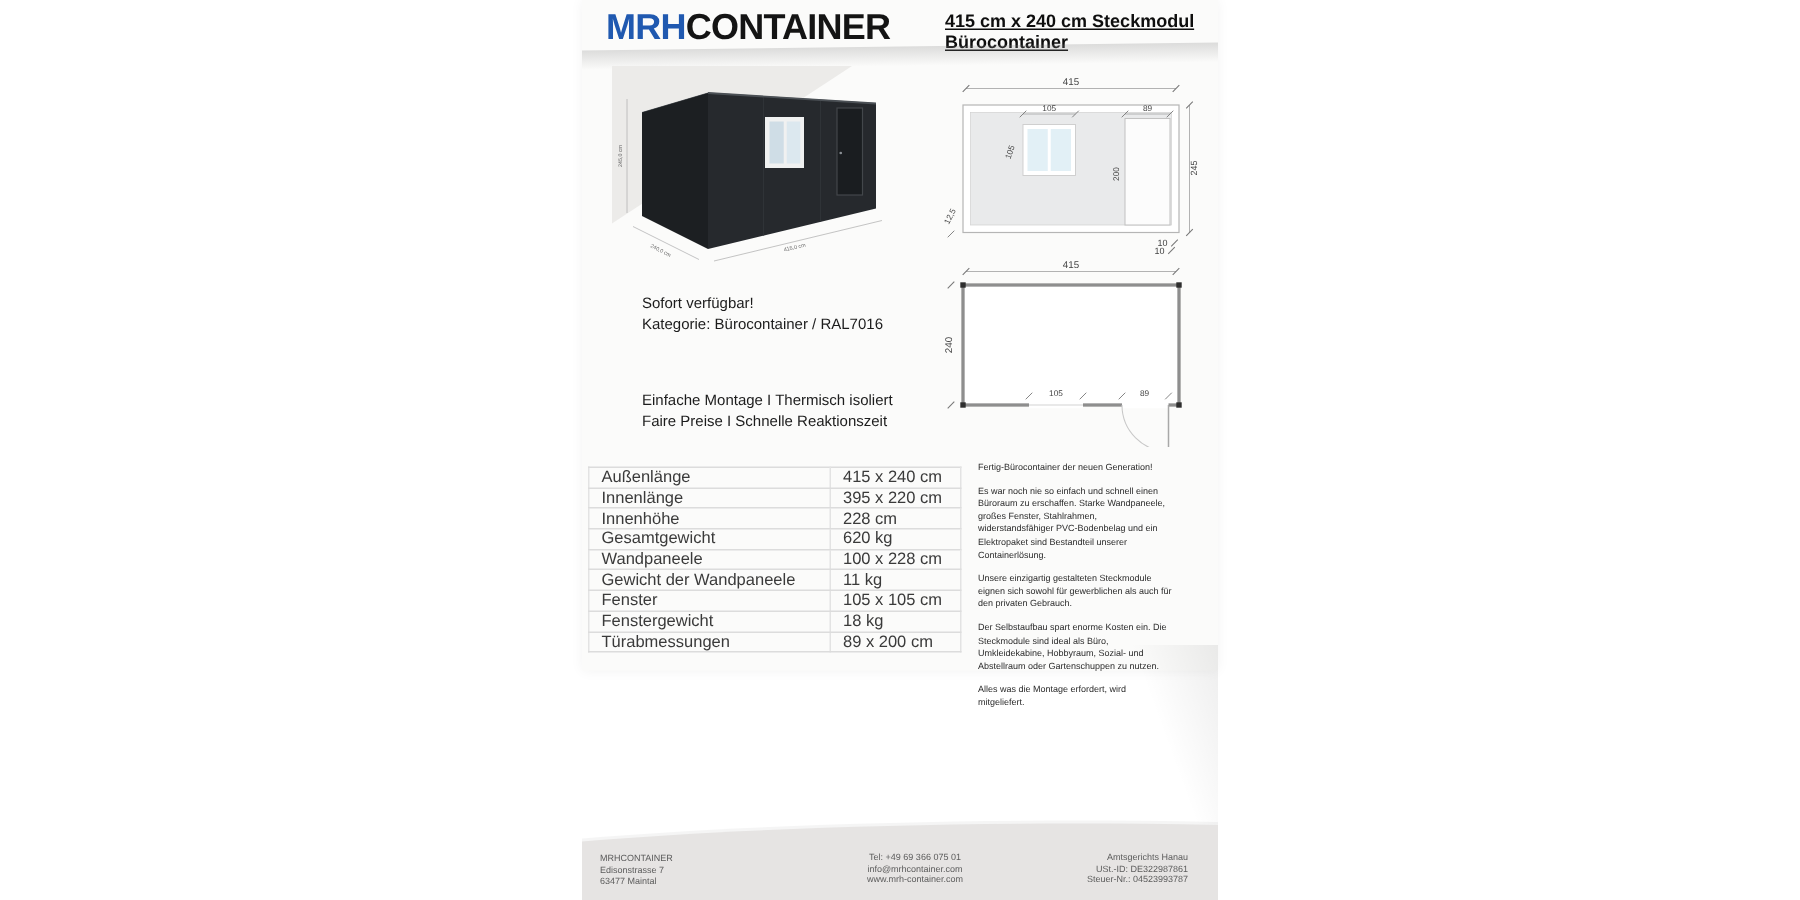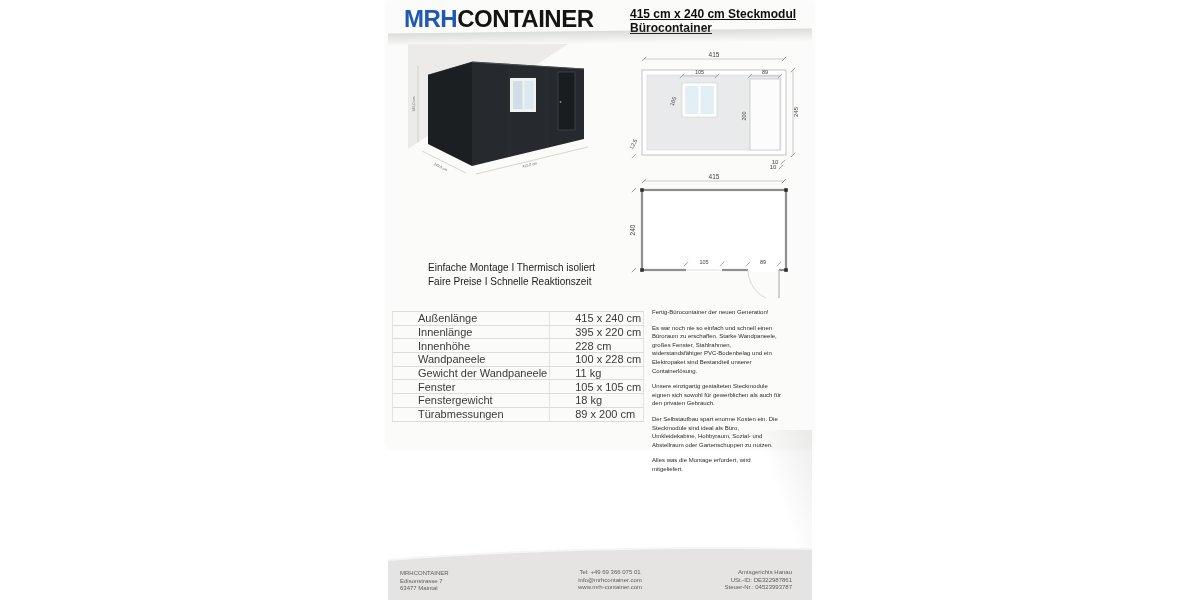--- a/index.html
+++ b/index.html
@@ -16,21 +16,21 @@
              background:linear-gradient(to bottom, rgba(130,130,130,0.26), rgba(255,255,255,0));
              transform:skewY(-0.7deg);pointer-events:none;}
   
   .smalltext{position:absolute;font-size:10px;line-height:13.5px;color:#1c1c1c;}
   .avail{left:40px;top:196px;}
   .features{left:40px;top:261px;}
   
   table.specs{position:absolute;left:4px;top:311px;width:249px;border-collapse:collapse;
               font-size:11px;color:#3a3a3a;}
   table.specs td{border:1px solid #dcdcdc;border-left-color:#e3e3e3;border-right-color:#e3e3e3;
-                 height:12.7px;padding:0 2px 0 25px;white-space:nowrap;}
+                 height:12.7px;padding:0 2px 0 8px;white-space:nowrap;}
   table.specs td.lbl{width:150px;}
   
   .descr{position:absolute;left:264px;top:308px;width:130px;font-size:6px;line-height:8.6px;color:#2b2b2b;}
   .descr p{margin:0 0 7px 0;}
   .curl{position:absolute;right:0;top:430px;width:60px;height:126px;
         background:linear-gradient(250deg, rgba(0,0,0,0.07), rgba(0,0,0,0) 55%);pointer-events:none;}
   
   .footer-band{position:absolute;left:0;top:545px;width:424px;height:55px;}
   .foot-col{position:absolute;font-size:6px;line-height:7.6px;color:#5c5c5c;}
   .foot-left{left:12px;top:570px;}
@@ -71,20 +71,24 @@
       <circle cx="152.5" cy="58" r="0.9" fill="#8a8f94"></circle>
 
       <line x1="10" y1="22" x2="10" y2="98" stroke="#b0b0b0" stroke-width="0.5"></line>
       <text transform="rotate(-90 6.5 60)" x="6.5" y="60" font-size="3.6" fill="#6a6a6a" text-anchor="middle">245,0 cm</text>
       <line x1="14" y1="107" x2="58" y2="129" stroke="#b0b0b0" stroke-width="0.5"></line>
       <text transform="rotate(27 32 124)" x="32" y="124" font-size="3.6" fill="#6a6a6a" text-anchor="middle">240,0 cm</text>
       <line x1="68" y1="130" x2="180" y2="103" stroke="#b0b0b0" stroke-width="0.5"></line>
       <text transform="rotate(-13 122 122)" x="122" y="122" font-size="3.6" fill="#6a6a6a" text-anchor="middle">415,0 cm</text>
     </svg>
 
+    <div class="smalltext avail">
+      <div>Sofort verfügbar!</div>
+      <div>Kategorie: Bürocontainer / RAL7016</div>
+    </div>
 
     <div class="smalltext features">
       <div>Einfache Montage I Thermisch isoliert</div>
       <div>Faire Preise I Schnelle Reaktionszeit</div>
     </div>
 
     <svg viewBox="0 0 175 122" style="position:absolute;left:240px;top:46px;width:175px;height:122px;">
 
       <line x1="16" y1="13" x2="156" y2="13" stroke="#9a9a9a" stroke-width="0.5"></line>
       <line x1="13.8" y1="15.2" x2="18.2" y2="10.8" stroke="#777" stroke-width="0.7"></line>
@@ -164,20 +168,24 @@
           </tr>
         <tr>
             <td class="lbl">Innenlänge</td>
             <td>395 x 220 cm</td>
           </tr>
         <tr>
             <td class="lbl">Innenhöhe</td>
             <td>228 cm</td>
           </tr>
         <tr>
+            <td class="lbl">Gesamtgewicht</td>
+            <td>620 kg</td>
+          </tr>
+        <tr>
             <td class="lbl">Wandpaneele</td>
             <td>100 x 228 cm</td>
           </tr>
         <tr>
             <td class="lbl">Gewicht der Wandpaneele</td>
             <td>11 kg</td>
           </tr>
         <tr>
             <td class="lbl">Fenster</td>
             <td>105 x 105 cm</td>

